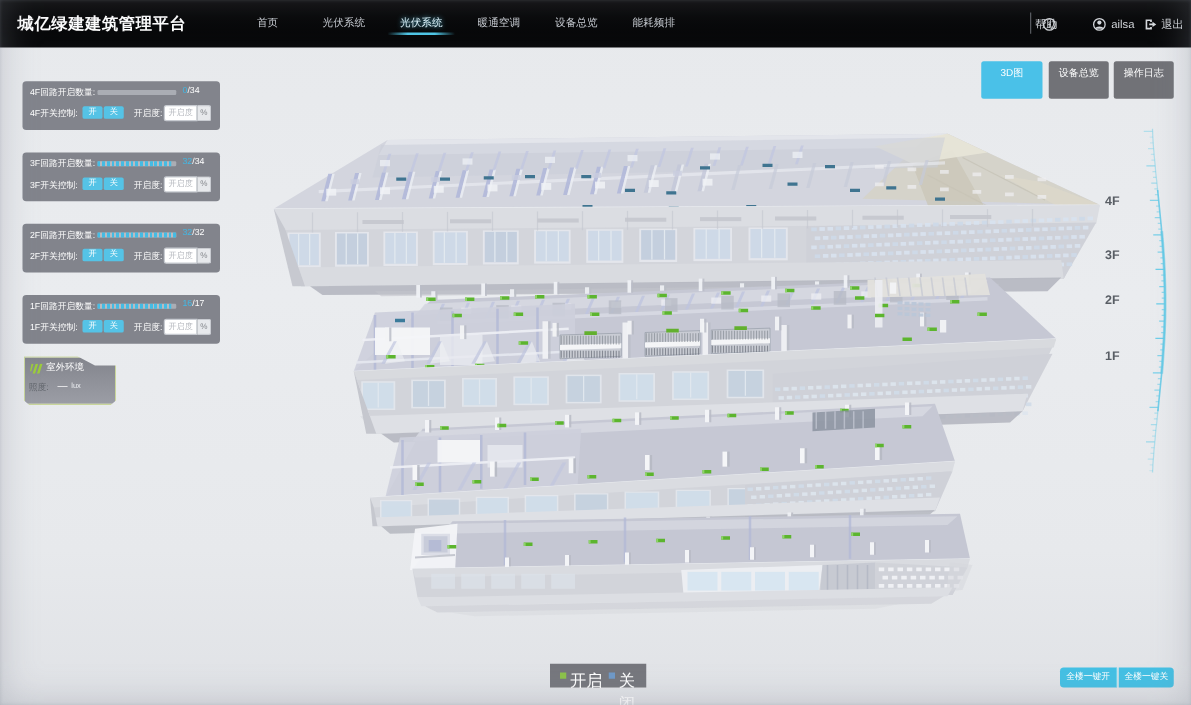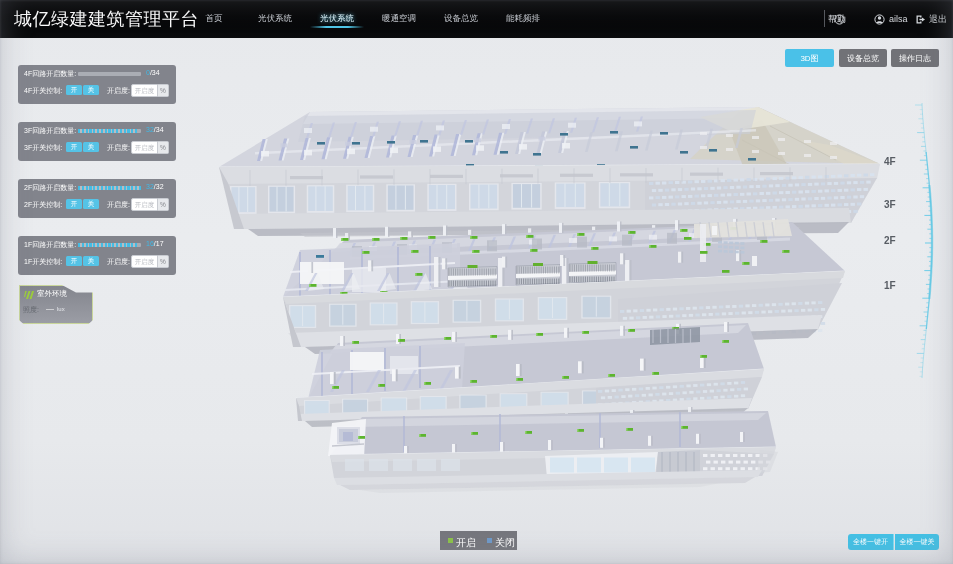--- a/index.html
+++ b/index.html
@@ -1,40 +1,40 @@
 <!DOCTYPE html>
 <html><head><meta charset="utf-8">
 <style>
 *{margin:0;padding:0;box-sizing:border-box}
 html,body{width:953px;height:564px;overflow:hidden;font-family:"Liberation Sans",sans-serif}
 body{position:relative;background:linear-gradient(180deg,#e7e9ec 0%,#eaecef 42%,#e7e9ec 78%,#e0e2e6 100%)}
 #vig{position:absolute;inset:0;box-shadow:inset 0 0 30px rgba(132,138,150,.38),inset 0 0 3px rgba(132,138,150,.3);pointer-events:none;z-index:50}
 #nav{position:absolute;left:0;top:0;width:953px;height:38px;background:linear-gradient(180deg,#000,#0a0b0d)}
-#title{position:absolute;left:14px;top:0;line-height:38px;color:#fff;font-size:18px;font-weight:normal;letter-spacing:0.5px}
+#title{position:absolute;left:14px;top:0;line-height:38px;color:#fff;font-size:13px;font-weight:bold;letter-spacing:0.5px}
 .ni{position:absolute;top:0;line-height:36px;font-size:8.5px;color:#c9cdd3;transform:translateX(-50%)}
 .ni.on{color:#dff4fb;text-shadow:0 0 4px #59c8e8}
 #uline{position:absolute;left:310px;top:26px;width:54px;height:2px;background:linear-gradient(90deg,rgba(80,198,230,0),#4fc6e6 30%,#4fc6e6 70%,rgba(80,198,230,0))}
 .nr{position:absolute;top:0;line-height:38px;font-size:9px;color:#d8dbdf}
 #nav svg{position:absolute}
 .fp{position:absolute;left:18px;width:158px;height:39px;background:rgba(122,124,132,.93);border-radius:3px;color:#fff}
 .fp .lb{position:absolute;font-size:7px;white-space:nowrap}
 .fp .lb b{color:#41b9e6;font-weight:normal}
 .fp .track{position:absolute;left:60px;top:7px;width:63px;height:4px;background:#aaadb4;border-radius:1px}
 .fp .btn{position:absolute;top:20px;width:16px;height:10px;background:#55c3e6;font-size:6.5px;text-align:center;line-height:10px;border-radius:1.5px}
 .fp .inp{position:absolute;left:113px;top:19px;width:27px;height:13px;background:#fff;border:1px solid #c8cbd1;border-radius:2px 0 0 2px;color:#b4b7bd;font-size:6.5px;line-height:11px;text-align:center}
 .fp .pct{position:absolute;left:140px;top:19px;width:11px;height:13px;background:#e7e9ec;border:1px solid #c8cbd1;border-left:none;border-radius:0 2px 2px 0;color:#85878c;font-size:6.5px;line-height:11px;text-align:center}
 #outp{position:absolute;left:19px;top:285px;width:74px;height:39px;background:linear-gradient(180deg,#83858d,#9b9da5);border:1px solid #c9d69b;clip-path:polygon(0 0,58% 0,77% 19%,100% 19%,100% 90%,94% 100%,6% 100%,0 90%);color:#fff}
 #outp .t{position:absolute;left:17px;top:3px;font-size:7.5px;font-weight:normal}
 #outp .sl{position:absolute;left:4px;top:5px;width:12px;height:8px;line-height:0}
 #outp .l2{position:absolute;left:3px;top:19px;font-size:7px;color:#62666d}
 #outp .v2{position:absolute;left:26px;top:18px;font-size:8px;color:#fff}
 #outp .u2{position:absolute;left:37px;top:20px;font-size:6px;color:#e8eaee}
-.tbtn{position:absolute;top:49px;height:18px;color:#fff;font-size:8px;text-align:center;line-height:19px;border-radius:2px}
+.tbtn{position:absolute;top:49px;height:30px;color:#fff;font-size:8px;text-align:center;line-height:19px;border-radius:2px}
 .flab{position:absolute;font-size:10px;color:#585d64;font-weight:bold}
-#legend{position:absolute;left:440px;top:531px;width:77px;height:19px;background:rgba(108,110,116,.92);color:#fff;font-size:10px}
+#legend{position:absolute;left:440px;top:531px;width:77px;height:19px;background:rgba(108,110,116,.92);color:#fff;font-size:13px}
 .sq{position:absolute;top:7px;width:5px;height:5px}
 .bb{position:absolute;top:534px;height:16px;background:#44c0e4;color:#fff;font-size:7px;text-align:center;line-height:16px}
 </style></head>
 <body>
 <svg width="953" height="564" viewBox="0 0 953 564" style="position:absolute;left:0;top:0">
 <polygon points="219.0,167.0 310.0,112.0 758.0,107.0 880.0,164.0" fill="#d3d5de"></polygon>
 <polygon points="310.0,112.0 758.0,107.0 748.0,118.0 303.0,124.0" fill="#e3e5eb"></polygon>
 <polygon points="690.0,159.0 738.0,113.0 758.0,107.0 880.0,164.0" fill="#d6d2c3" fill-opacity="0.75"></polygon>
 <polygon points="730.0,132.0 762.0,120.0 790.0,170.0 746.0,174.0" fill="#cbc7b8" fill-opacity="0.8"></polygon>
 <line x1="770.0" y1="126.0" x2="836.0" y2="160.0" stroke="#c2beb0" stroke-width="1" stroke-opacity="0.6"></line>

